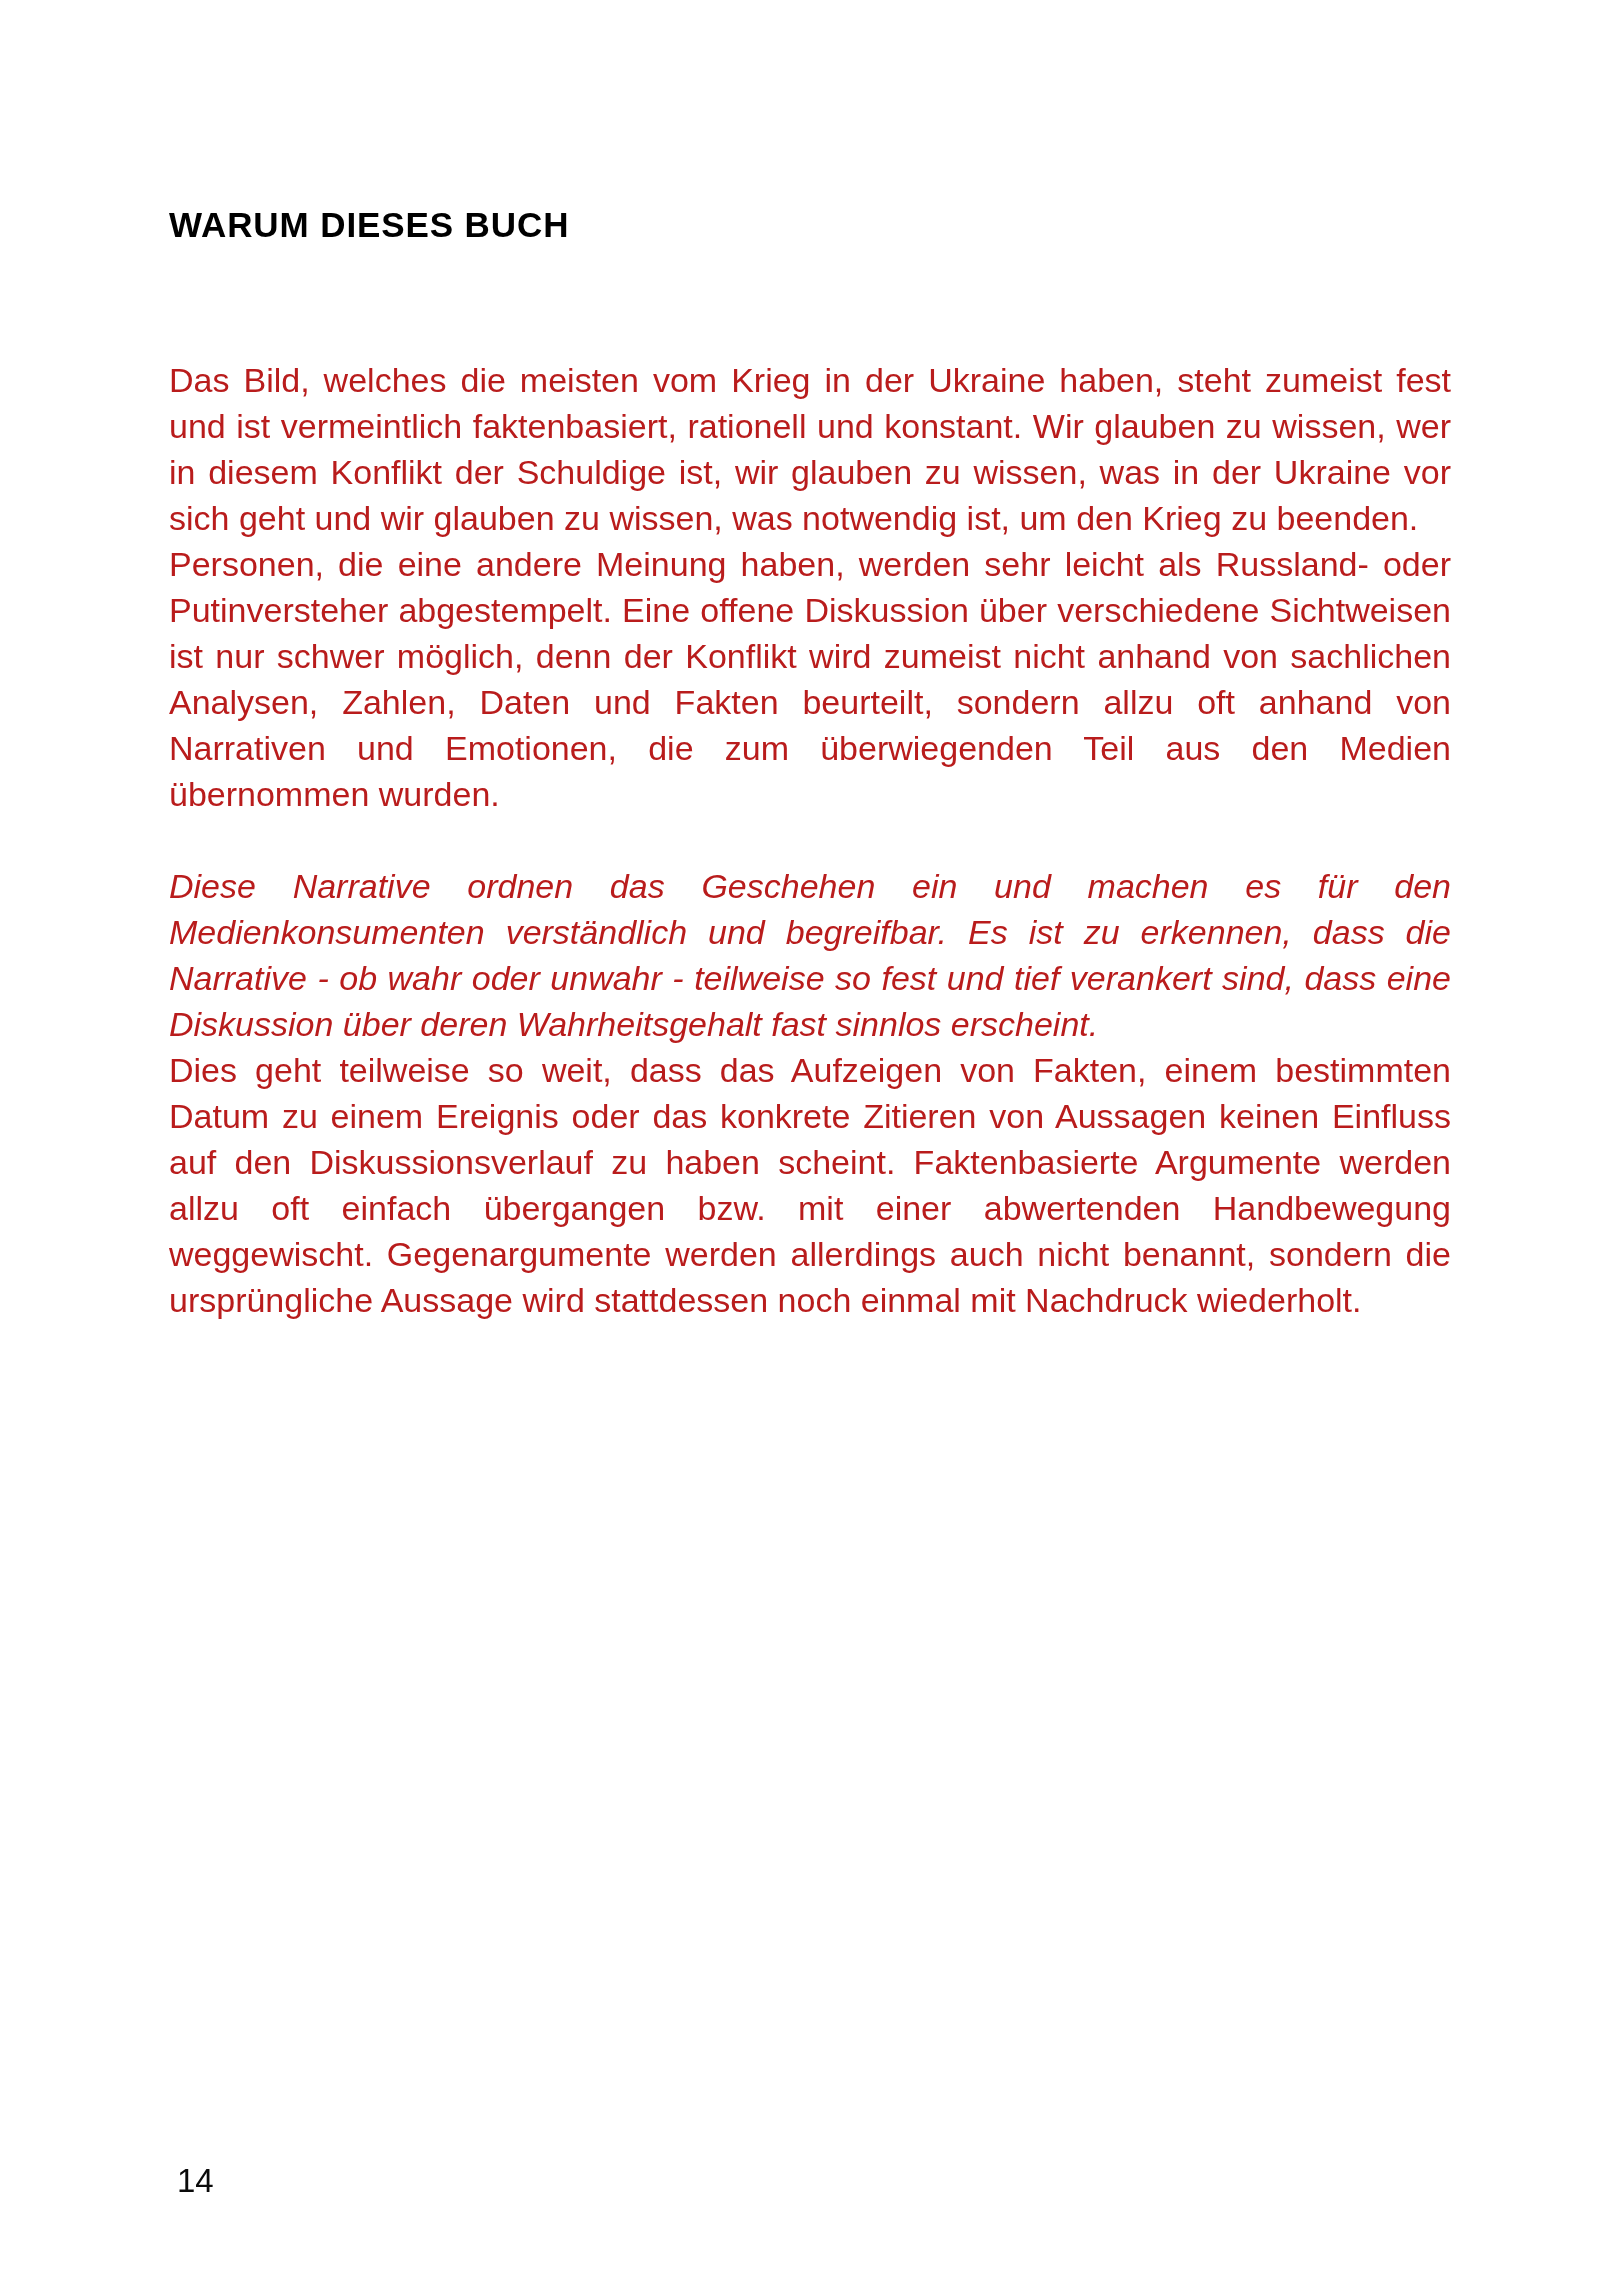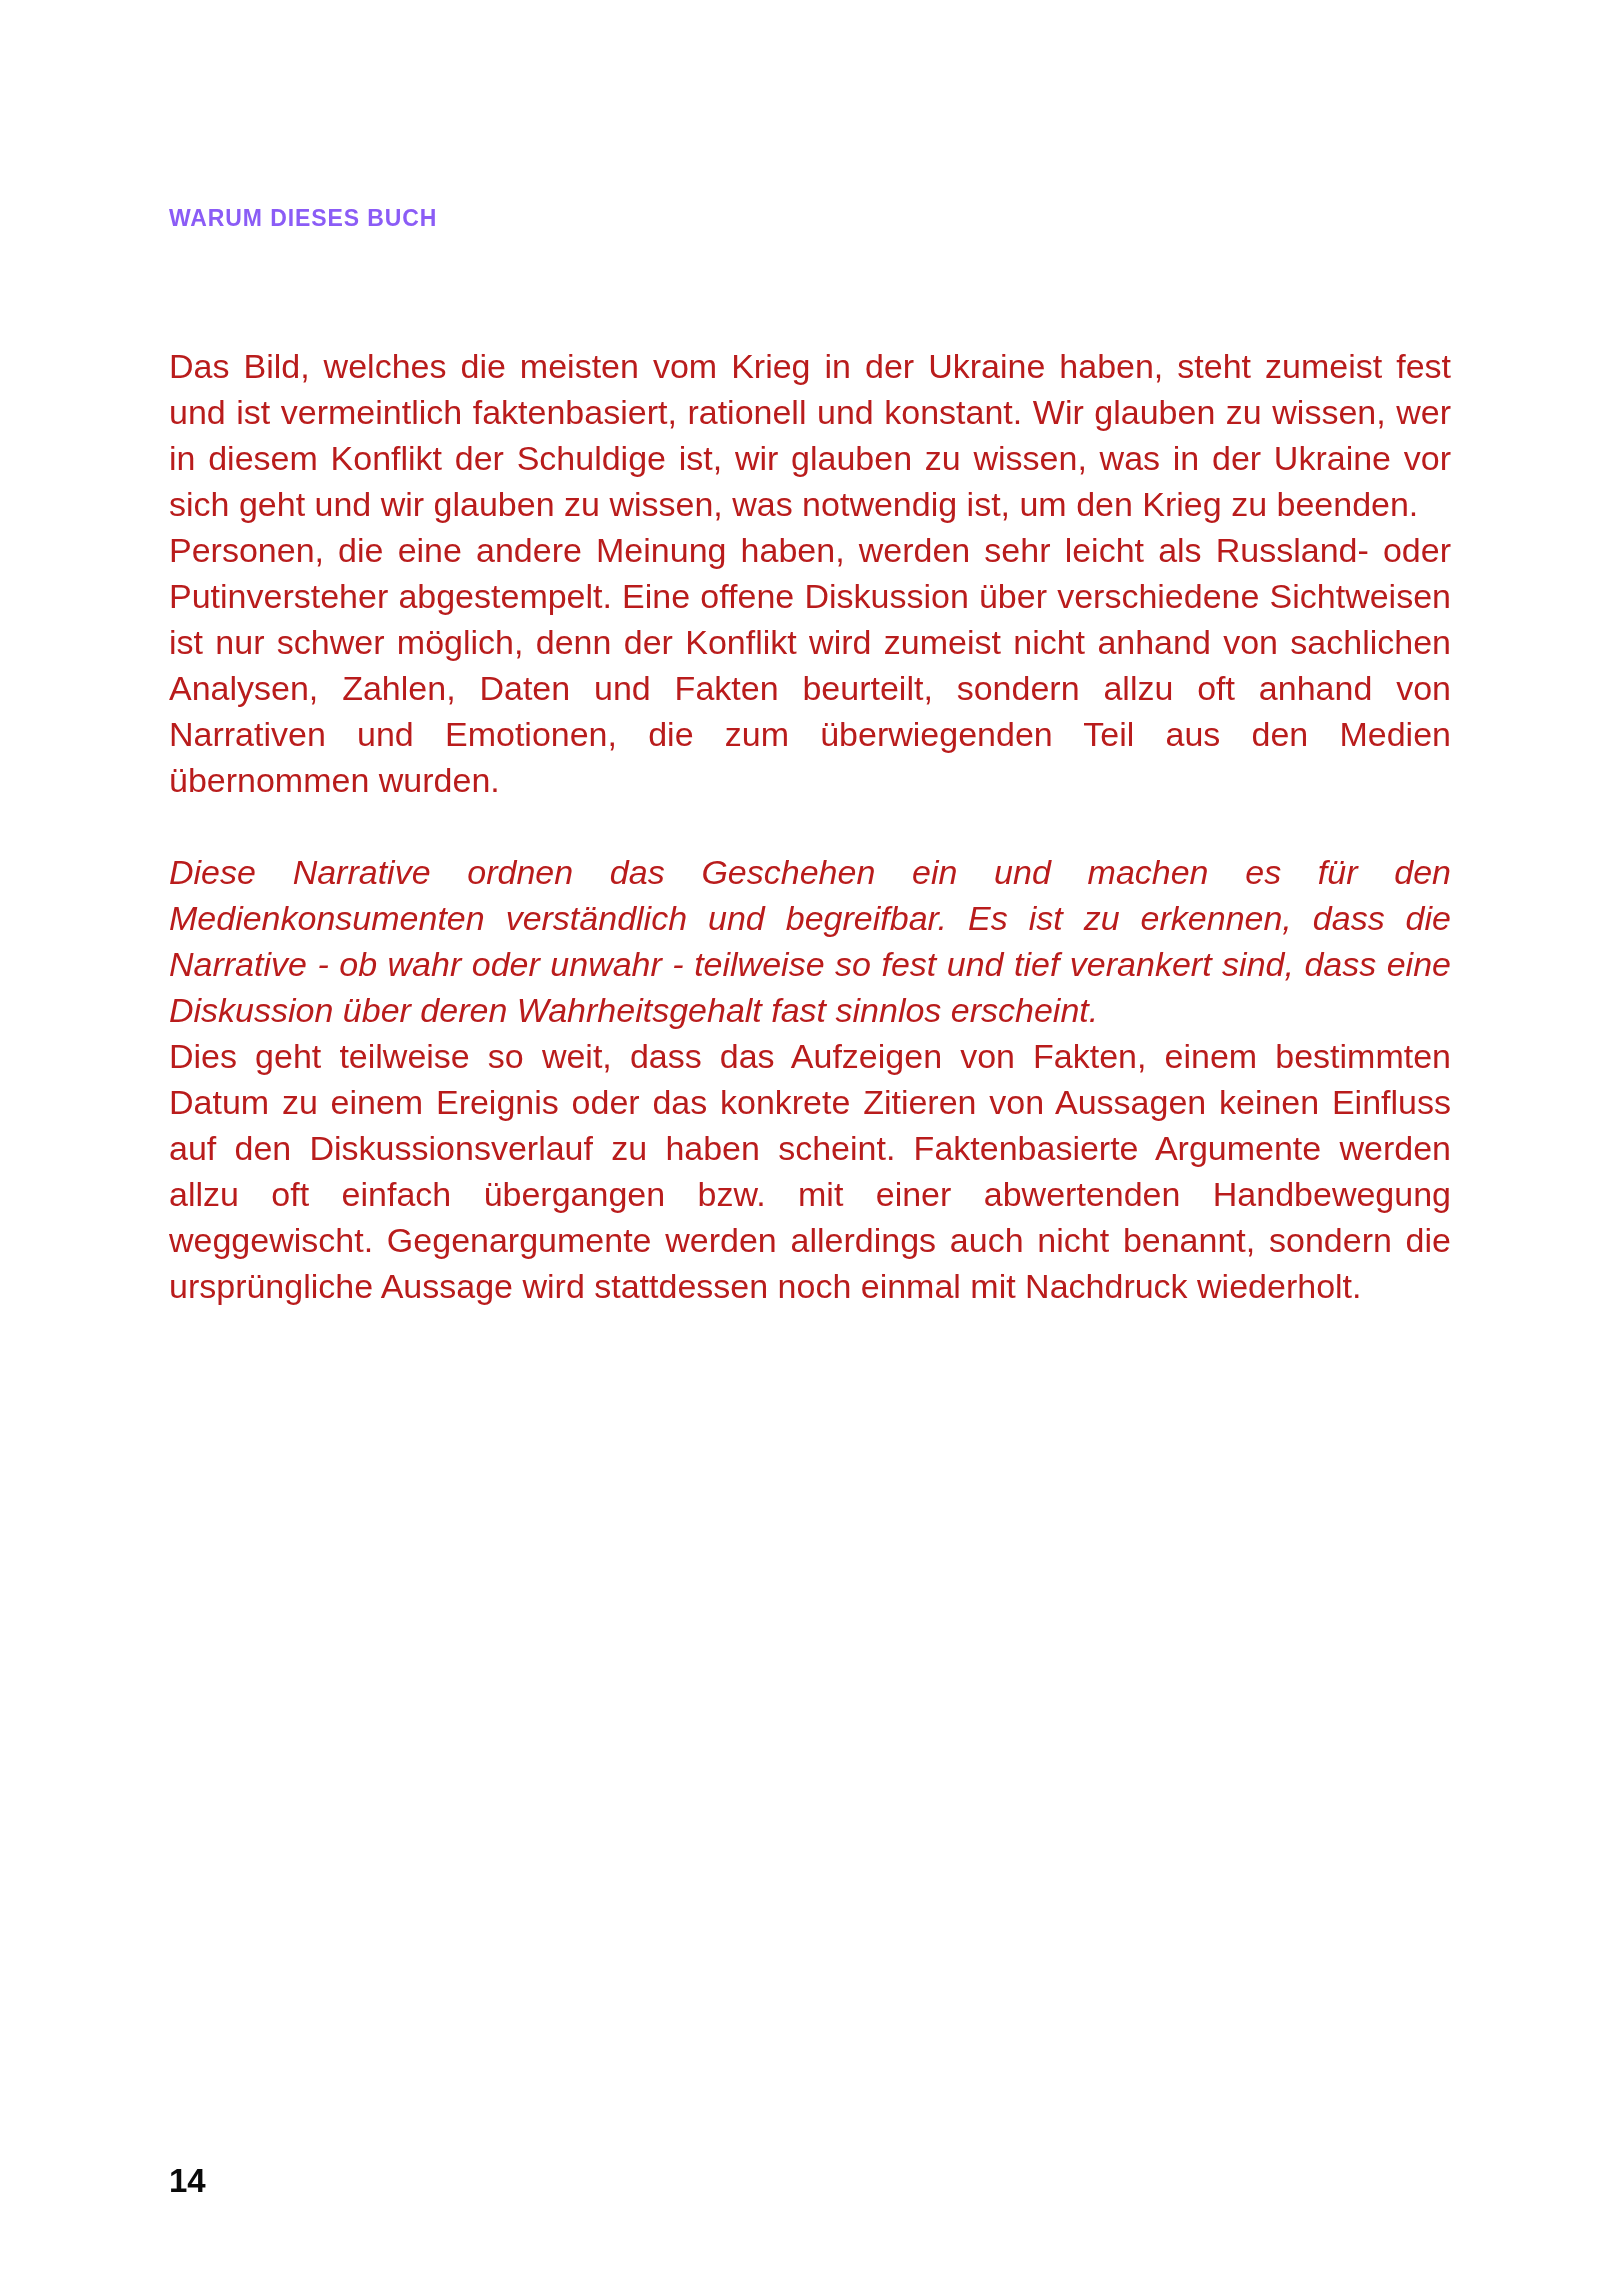--- a/index.html
+++ b/index.html
@@ -16,49 +16,49 @@
       font-family: "Liberation Sans", sans-serif;
       overflow: hidden;
     }
     .content {
       position: absolute;
       left: 169px;
       top: 206px;
       width: 1282px;
     }
     .heading {
-      font-size: 23px;
+      font-size: 35px;
       line-height: 1.1;
       font-weight: bold;
       letter-spacing: 0.9px;
       margin: 0 0 112px 0;
-      color: #8b5cf6;
+      color: #000000;
     }
     .body-para {
       font-size: 34px;
       line-height: 46px;
       font-weight: 400;
       margin: 0;
       text-align: justify;
       text-justify: inter-word;
       hyphens: auto;
       -webkit-hyphens: auto;
       color: #b91c1c;
     }
     .gap-before {
       margin-top: 46px;
       font-style: italic;
     }
     .page-number {
       position: absolute;
-      left: 169px;
+      left: 177px;
       top: 2158px;
       font-size: 33px;
       line-height: 46px;
-      font-weight: 700;
+      font-weight: 400;
       color: #0a0a0a;
     }
   </style>
 </head>
 <body>
 
 <div class="page">
   <div class="content">
     <h1 class="heading">WARUM DIESES BUCH</h1>
 

